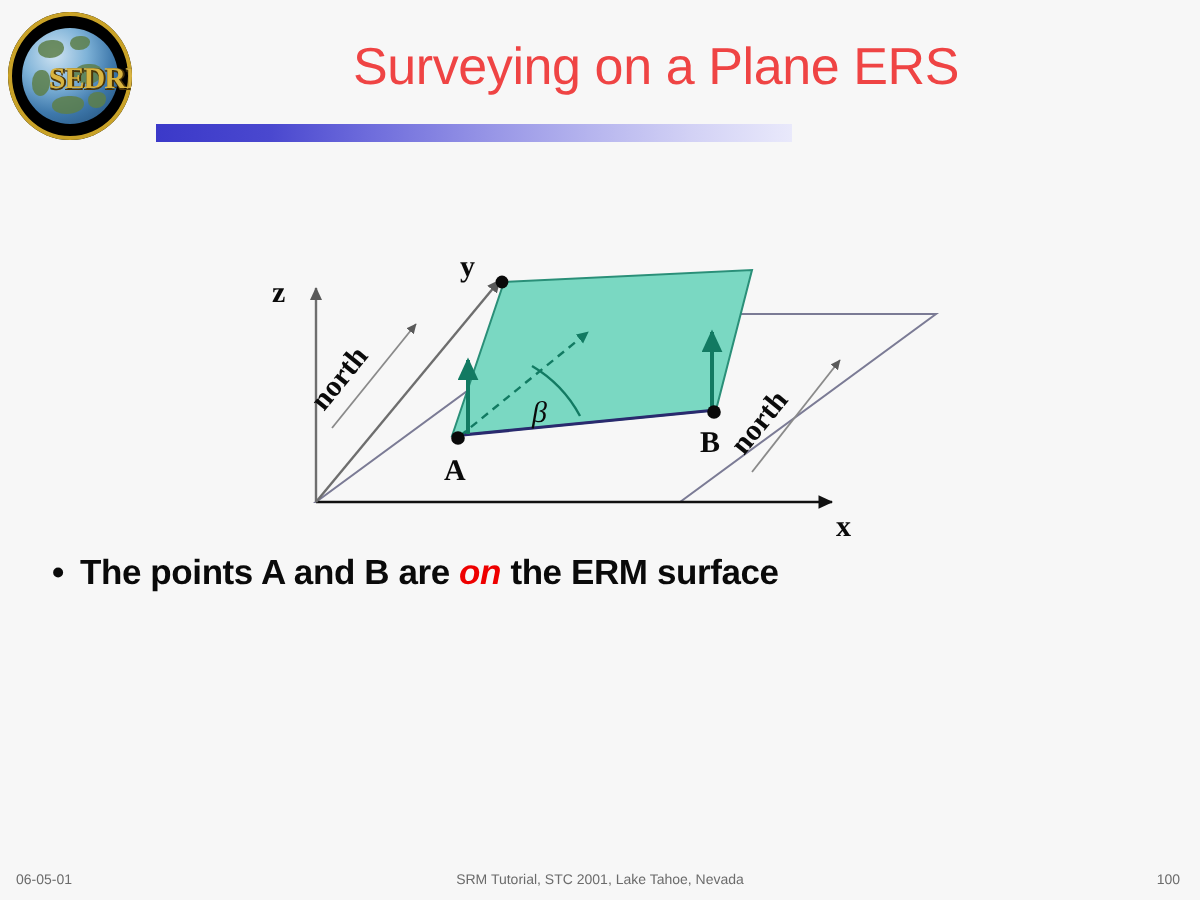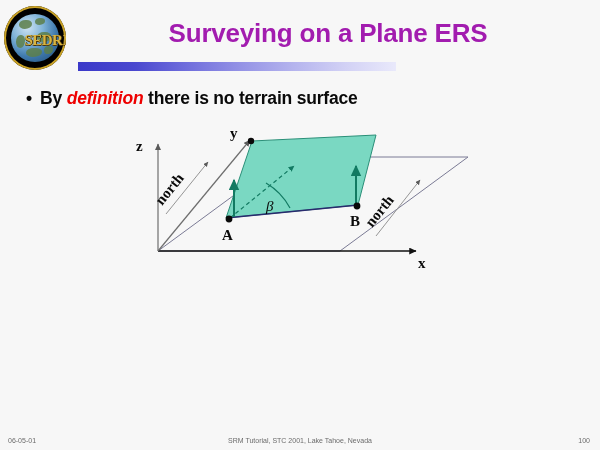--- a/index.html
+++ b/index.html
@@ -60,22 +60,22 @@
   }
 
   
   #title {
     position: absolute;
     left: 78px;
     top: 18px;
     width: 500px;
     text-align: center;
     font-size: 26px;
-    font-weight: bold;
-    color: #a21caf;
+    font-weight: normal;
+    color: #ef4444;
     letter-spacing: -0.2px;
   }
   #title-rule {
     position: absolute;
     left: 78px;
     top: 62px;
     width: 318px;
     height: 9px;
     background: linear-gradient(to right,
       #3b39c9 0%, #4a48cf 18%, #6f6ddc 34%,
@@ -176,23 +176,20 @@
       <div class="continent" style="left:26px; top:18px; width:14px; height:10px;"></div>
       <div class="continent" style="left:15px; top:34px; width:16px; height:9px;"></div>
       <div class="continent" style="left:33px; top:32px; width:9px;  height:8px;"></div>
     </div>
     <div id="logo-text">SEDRIS</div>
   </div>
 
   <div id="title">Surveying on a Plane ERS</div>
   <div id="title-rule"></div>
 
-  <div class="bullet" style="left:26px; top:88px;">
-    <span class="dot"></span><span>By </span><span class="em-red">definition</span><span> there is no terrain surface</span>
-  </div>
 
   <div id="diagram">
     <svg width="352" height="152" viewBox="0 0 352 152" xmlns="http://www.w3.org/2000/svg">
       <defs>
         <marker id="arrHead" markerWidth="7" markerHeight="7" refX="5.2" refY="2.6" orient="auto" markerUnits="strokeWidth">
           <path d="M0,0 L5.6,2.6 L0,5.2 z" fill="#5a5a5a"></path>
         </marker>
         <marker id="arrHeadBlack" markerWidth="7" markerHeight="7" refX="5.2" refY="2.6" orient="auto" markerUnits="strokeWidth">
           <path d="M0,0 L5.6,2.6 L0,5.2 z" fill="#111111"></path>
         </marker>
@@ -263,20 +260,23 @@
 
       <g>
         <circle cx="229" cy="88" r="3.4" fill="#0a0a0a"></circle>
         <text class="pt-label" x="222" y="108">B</text>
       </g>
 
       <circle cx="123" cy="23" r="3.2" fill="#0a0a0a"></circle>
     </svg>
   </div>
 
+  <div class="bullet" style="left:26px; top:276px;">
+    <span class="dot"></span><span>The points A and B are </span><span class="em-red">on</span><span> the ERM surface</span>
+  </div>
 
 
 
 
 
   <div class="footer" id="footer-date">06-05-01</div>
   <div class="footer" id="footer-center">SRM Tutorial, STC 2001, Lake Tahoe, Nevada</div>
   <div class="footer" id="footer-page">100</div>
 
 </div>

